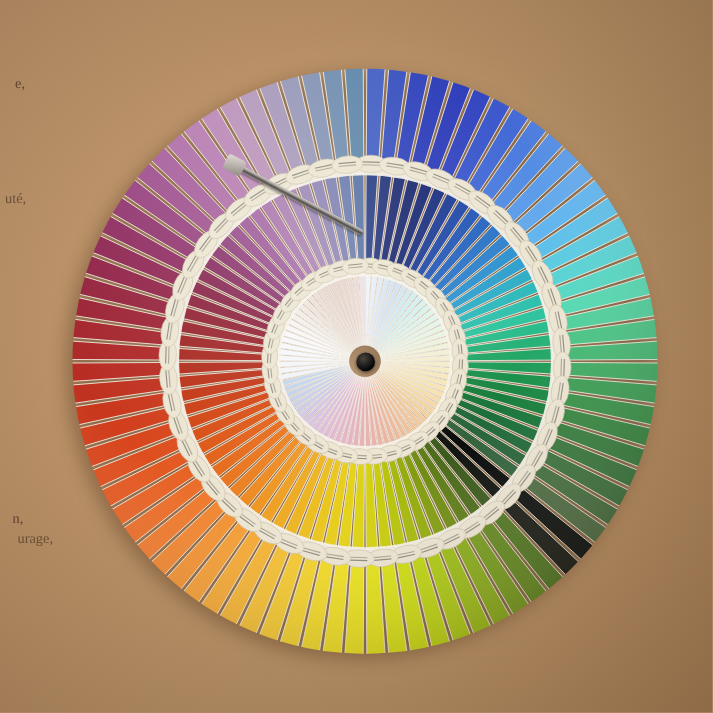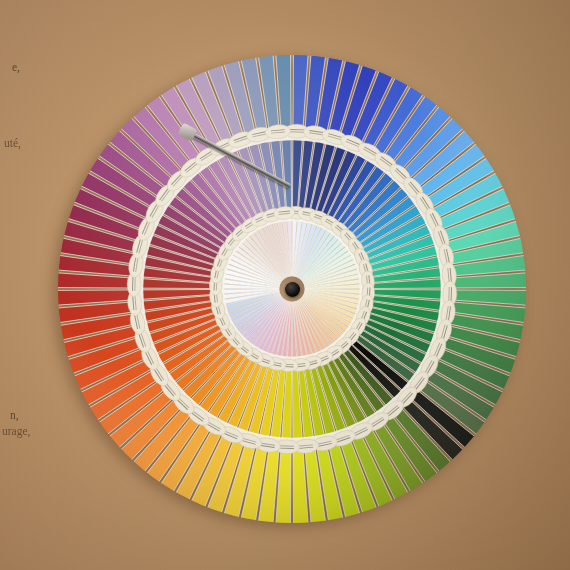--- a/index.html
+++ b/index.html
@@ -62,23 +62,23 @@
     background:linear-gradient(160deg,#e7e3da,#8d8980);
   }
 </style>
 </head>
 <body>
 
 <div id="page"></div>
 
 <div id="book-text">
     <div class="ln" style="top: 60px; left: 58px;">e,</div>
-    <div class="ln f" style="top: 136px; left: 50px;">uté,</div>
+    <div class="ln f" style="top: 152px; left: 50px;">uté,</div>
     <div class="ln" style="top: 408px; left: 56px;">n,</div>
-    <div class="ln f" style="top: 424px; left: 48px;">urage,</div>
+    <div class="ln f" style="top: 424px; left: 60px;">urage,</div>
   </div>
 
 <div id="wheel-wrap">
   <div id="wheel">
       <svg viewBox="0 0 470 468">
         <defs>
           <clipPath id="discClip">
             <circle cx="235" cy="234" r="234"></circle>
           </clipPath>
           <radialGradient id="discShade" cx="38%" cy="32%" r="78%">

